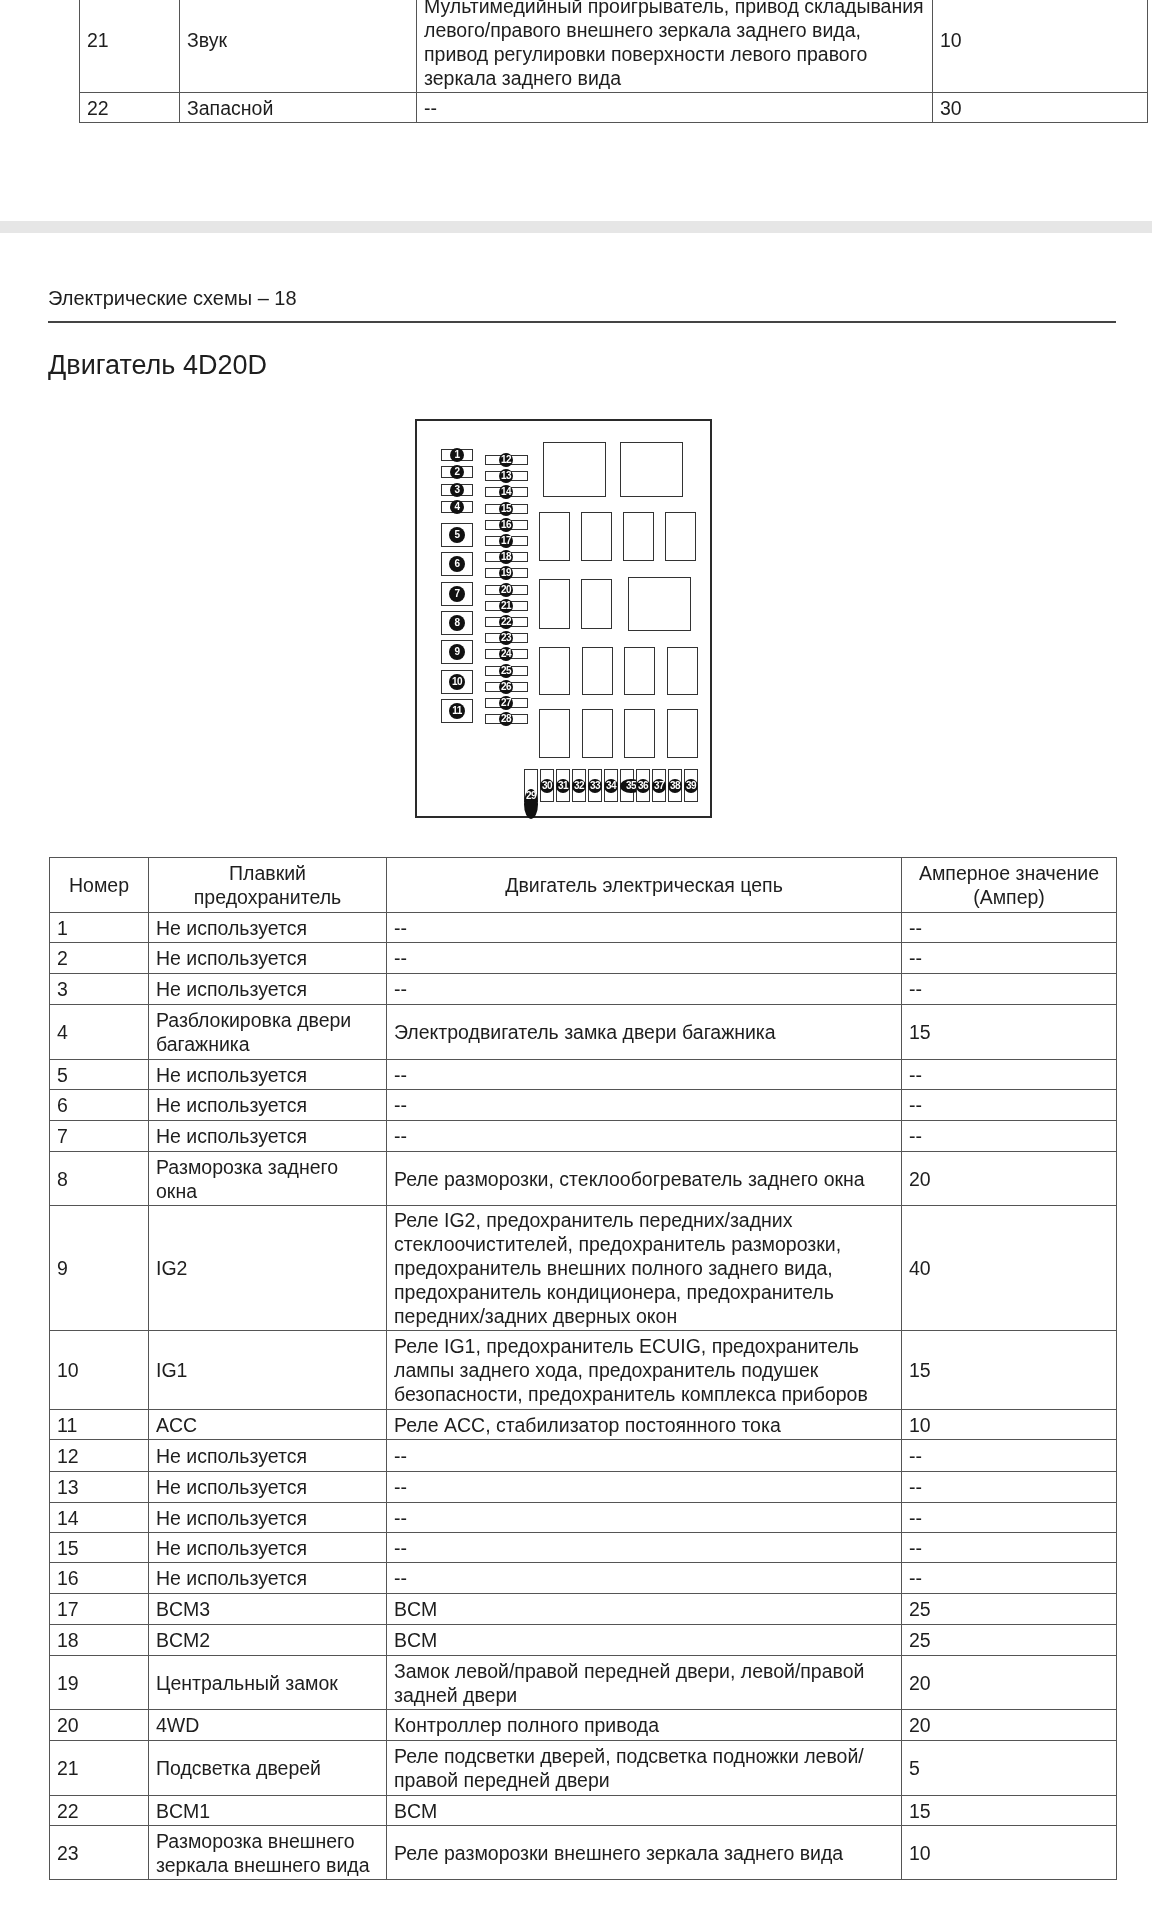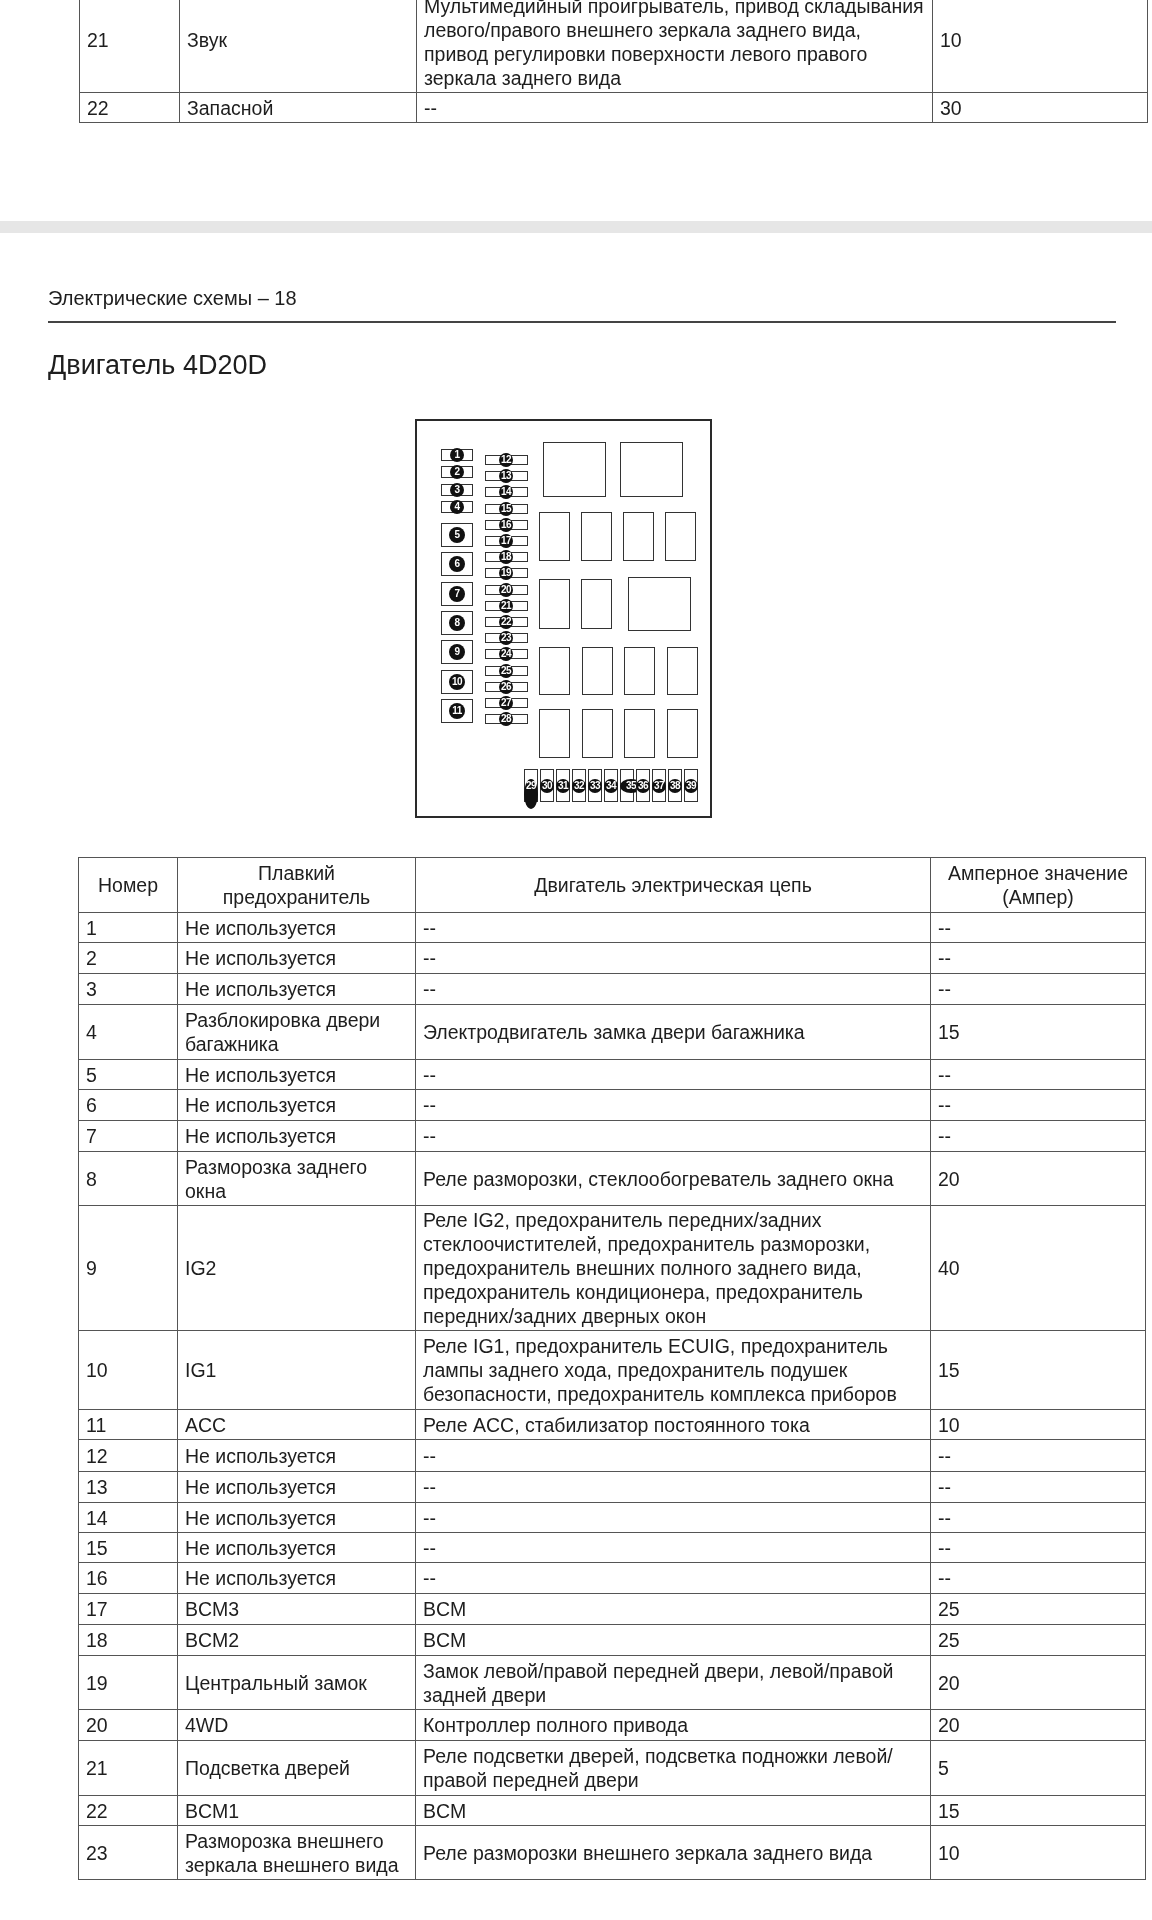--- a/index.html
+++ b/index.html
@@ -117,21 +117,21 @@
     <div class="relay" style="left: 211px; top: 156px; width: 63px; height: 54px;"></div>
     <div class="relay" style="left: 122px; top: 226px; width: 31px; height: 48px;"></div>
     <div class="relay" style="left: 165px; top: 226px; width: 31px; height: 48px;"></div>
     <div class="relay" style="left: 207px; top: 226px; width: 31px; height: 48px;"></div>
     <div class="relay" style="left: 250px; top: 226px; width: 31px; height: 48px;"></div>
     <div class="relay" style="left: 122px; top: 288px; width: 31px; height: 49px;"></div>
     <div class="relay" style="left: 165px; top: 288px; width: 31px; height: 49px;"></div>
     <div class="relay" style="left: 207px; top: 288px; width: 31px; height: 49px;"></div>
     <div class="relay" style="left: 250px; top: 288px; width: 31px; height: 49px;"></div>
     <div class="fz" style="left: 107px; top: 348px; width: 14px; height: 33px;"></div>
-    <div class="num" style="left: 107px; top: 358px; width: 14px; height: 30px; line-height: 14px;">29</div>
+    <div class="num" style="left: 107px; top: 368px; width: 14px; height: 30px; line-height: 14px;">29</div>
     <div class="fz" style="left: 123px; top: 348px; width: 14px; height: 33px;"></div>
     <div class="num" style="left: 123px; top: 358px; width: 14px; height: 14px; line-height: 14px;">30</div>
     <div class="fz" style="left: 139px; top: 348px; width: 14px; height: 33px;"></div>
     <div class="num" style="left: 139px; top: 358px; width: 14px; height: 14px; line-height: 14px;">31</div>
     <div class="fz" style="left: 155px; top: 348px; width: 14px; height: 33px;"></div>
     <div class="num" style="left: 155px; top: 358px; width: 14px; height: 14px; line-height: 14px; border-radius: 7px;">32</div>
     <div class="fz" style="left: 171px; top: 348px; width: 14px; height: 33px;"></div>
     <div class="num" style="left: 171px; top: 358px; width: 14px; height: 14px; line-height: 14px;">33</div>
     <div class="fz" style="left: 187px; top: 348px; width: 14px; height: 33px;"></div>
     <div class="num" style="left: 187px; top: 358px; width: 14px; height: 14px; line-height: 14px;">34</div>
@@ -140,21 +140,21 @@
     <div class="fz" style="left: 219px; top: 348px; width: 14px; height: 33px;"></div>
     <div class="num" style="left: 219px; top: 358px; width: 14px; height: 14px; line-height: 14px;">36</div>
     <div class="fz" style="left: 235px; top: 348px; width: 14px; height: 33px;"></div>
     <div class="num" style="left: 235px; top: 358px; width: 14px; height: 14px; line-height: 14px;">37</div>
     <div class="fz" style="left: 251px; top: 348px; width: 14px; height: 33px;"></div>
     <div class="num" style="left: 251px; top: 358px; width: 14px; height: 14px; line-height: 14px;">38</div>
     <div class="fz" style="left: 267px; top: 348px; width: 14px; height: 33px;"></div>
     <div class="num" style="left: 267px; top: 358px; width: 14px; height: 14px; line-height: 14px; text-align: center;">39</div>
   </div>
 
-<table class="fuse" style="left:49px; top:857px; width:1067px;margin-left:29px;">
+<table class="fuse" style="left:49px; top:857px; width:1067px;">
   <colgroup>
       <col style="width:99px">
       <col style="width:238px">
       <col style="width:515px">
       <col style="width:215px">
     </colgroup>
   <thead>
     <tr style="height:55px;">
       <th>Номер</th>
       <th style="padding:0 30px;">Плавкий предохранитель</th>

